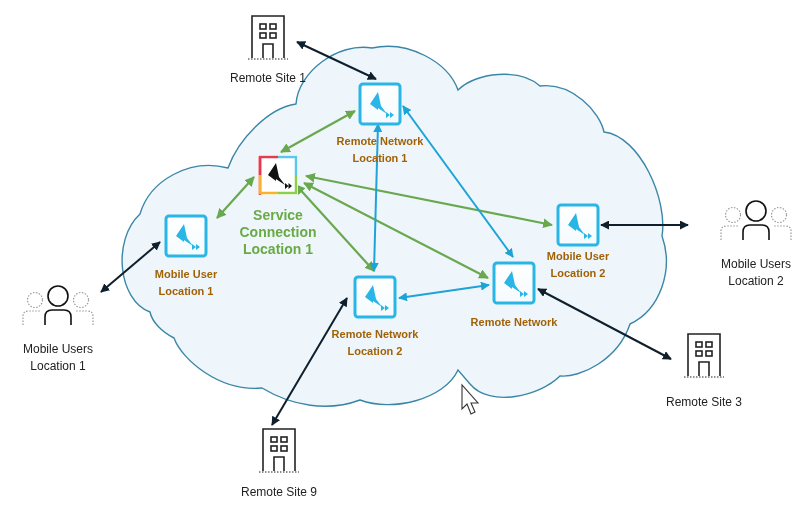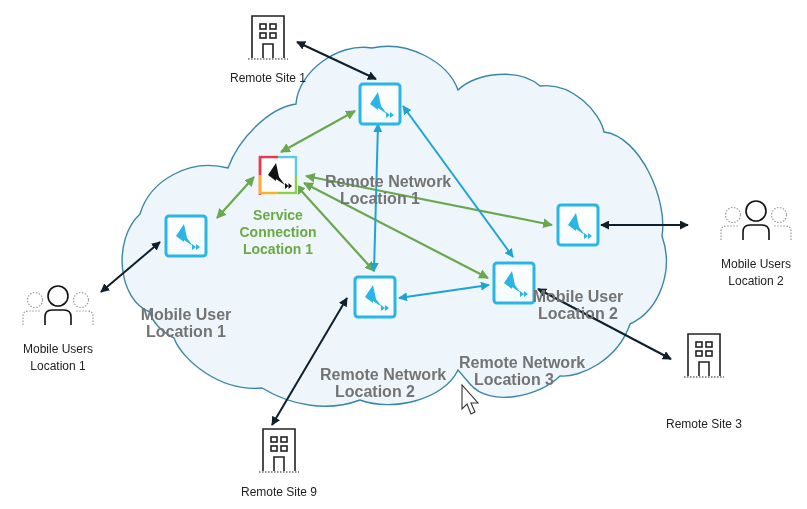--- a/index.html
+++ b/index.html
@@ -1,20 +1,20 @@
 <!DOCTYPE html>
 <html><head>
   <meta charset="utf-8">
   <style>
     html, body { margin: 0; padding: 0; background: #ffffff; }
     body { width: 807px; height: 509px; position: relative; overflow: hidden;
            font-family: "Liberation Sans", sans-serif; }
     #diagram { position: absolute; left: 0; top: 0; }
     .lbl { position: absolute; text-align: center; line-height: 17px; white-space: nowrap; }
-    .lbl-node { font-weight: bold; font-size: 16px; color: #737373; margin-top: 40px; }
+    .lbl-node { font-weight: bold; font-size: 11px; color: #a16207; }
     .lbl-sc { font-weight: bold; font-size: 14px; color: #6aaa44; }
     .lbl-ext { font-size: 12px; color: #222; }
   </style>
 </head>
 <body>
 
 <svg id="diagram" width="807" height="509" viewBox="0 0 807 509" xmlns="http://www.w3.org/2000/svg">
   <defs>
     <marker id="ah-green" viewBox="0 0 10 10" refX="9" refY="5" markerWidth="4.5" markerHeight="4.5" orient="auto-start-reverse">
       <path d="M0,0 L10,5 L0,10 z" fill="#6aa84f"></path>
@@ -190,26 +190,25 @@
 <div class="lbl lbl-node" style="left:528px;top:248px;width:100px;">
   <div>Mobile User</div>
   <div>Location 2</div>
 </div>
 <div class="lbl lbl-node" style="left:320px;top:326px;width:110px;">
   <div>Remote Network</div>
   <div>Location 2</div>
 </div>
 <div class="lbl lbl-node" style="left:459px;top:314px;width:110px;">
   <div>Remote Network</div>
-  <div>Location 3</div>
 </div>
 
 <div class="lbl lbl-ext" style="left:218px;top:70px;width:100px;">Remote Site 1</div>
 <div class="lbl lbl-ext" style="left:229px;top:484px;width:100px;">Remote Site 9</div>
-<div class="lbl lbl-ext" style="left:654px;top:416px;width:100px;">Remote Site 3</div>
+<div class="lbl lbl-ext" style="left:654px;top:394px;width:100px;">Remote Site 3</div>
 <div class="lbl lbl-ext" style="left:6px;top:341px;width:104px;">
   <div>Mobile Users</div>
   <div>Location 1</div>
 </div>
 <div class="lbl lbl-ext" style="left:704px;top:256px;width:104px;">
   <div>Mobile Users</div>
   <div>Location 2</div>
 </div>
 
 </body></html>

